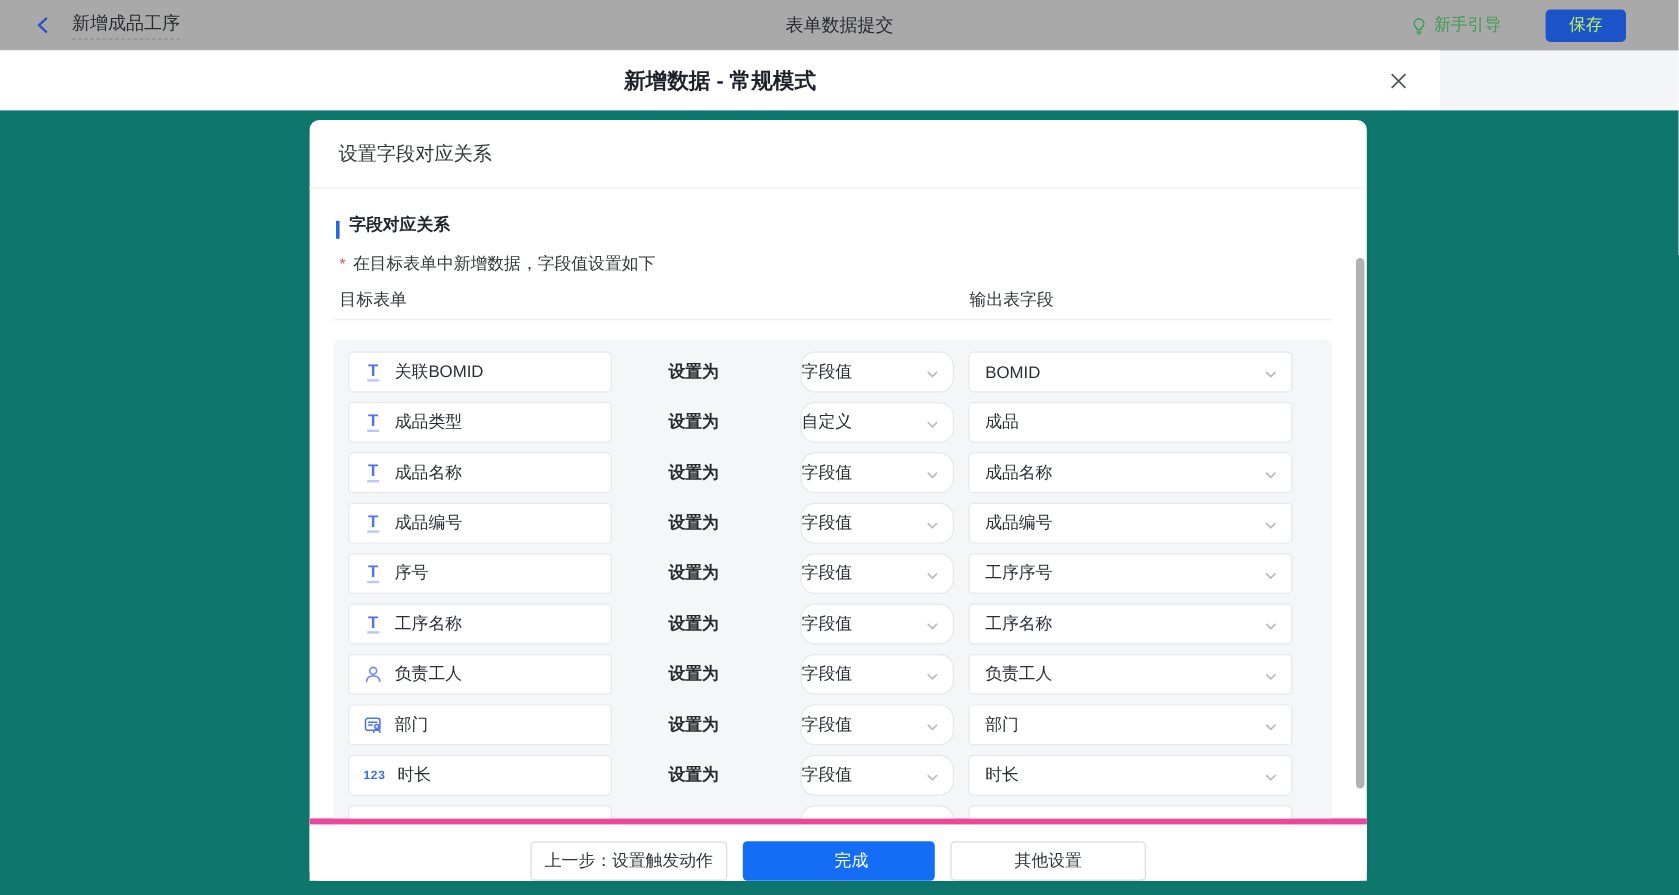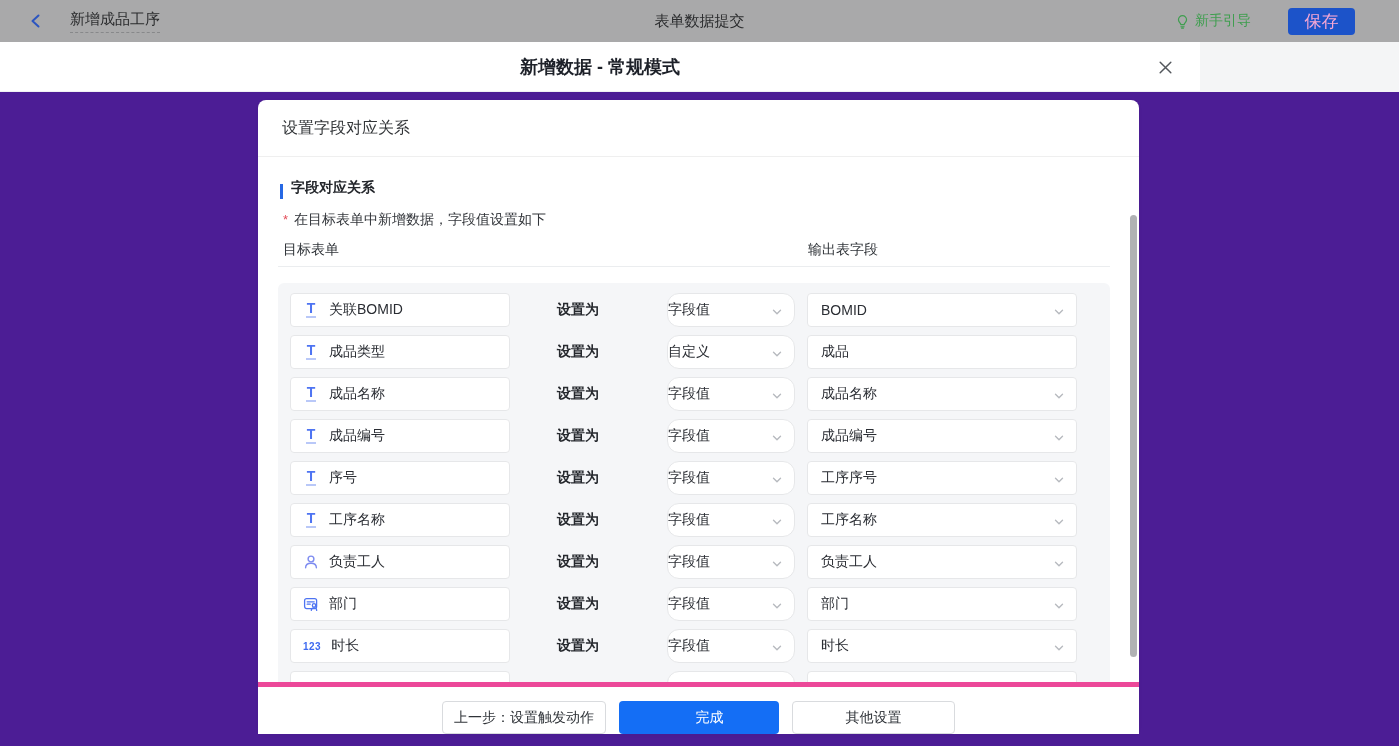--- a/index.html
+++ b/index.html
@@ -5,37 +5,37 @@
   * { margin:0; padding:0; box-sizing:border-box; }
   html,body { width:1399px; height:746px; }
   body { font-family:"Liberation Sans","DejaVu Sans",sans-serif; color:#2b2d33; }
   .stage { position:relative; width:1399px; height:746px; overflow:hidden; background:#f4f5f6; }
 
   
   .topbar { position:absolute; left:0; top:0; width:1399px; height:42px; background:#a9a9aa;
             display:flex; align-items:center; }
   .topbar-left { display:flex; align-items:center; padding-left:26px; }
   .back-btn { width:20px; height:20px; display:flex; align-items:center; justify-content:center; cursor:pointer; }
-  .topbar-title { margin-left:24px; font-size:15px; font-weight:500; color:#2a2b2d;
+  .topbar-title { margin-left:14px; font-size:15px; font-weight:500; color:#2a2b2d;
                   border-bottom:1px dashed #87888a; padding-bottom:3px; }
   .topbar-center { position:absolute; left:0; right:0; text-align:center; font-size:15px; font-weight:500; color:#2b2c2e; }
   .topbar-right { position:absolute; right:0; top:0; height:42px; display:flex; align-items:center; padding-right:44px; }
   .guide { display:flex; align-items:center; gap:5px; color:#3f9e4f; font-size:14px; cursor:pointer; }
-  .save-btn { margin-left:37px; width:67px; height:27px; background:#1c53c9; color:#f9a8d4;
-              font-size:17px; border:none; border-radius:4px; display:flex; align-items:center; justify-content:center; cursor:pointer; }
+  .save-btn { margin-left:37px; width:67px; height:27px; background:#1c53c9; color:#bef264;
+              font-size:14px; border:none; border-radius:4px; display:flex; align-items:center; justify-content:center; cursor:pointer; }
 
   
   .modal-header { position:absolute; left:0; top:42px; width:1200px; height:50px; background:#ffffff;
                   border-bottom:1px solid #f0f1f3; display:flex; align-items:center; justify-content:center; }
   .modal-title { font-size:18px; font-weight:700; color:#1d2129; }
   .close-btn { position:absolute; right:24px; top:14px; width:22px; height:22px;
                display:flex; align-items:center; justify-content:center; cursor:pointer; }
 
   
-  .page-body { position:absolute; left:0; top:92px; width:1399px; height:654px; background:#4c1d95; }
+  .page-body { position:absolute; left:0; top:92px; width:1399px; height:654px; background:#0f766e; }
   .card { position:absolute; left:258px; top:8px; width:881px; height:634px; background:#ffffff;
           border-radius:8px; box-shadow:0 1px 4px rgba(0,0,0,0.04); display:flex; flex-direction:column; }
   .card-header { height:57px; border-bottom:1px solid #efefef; display:flex; align-items:center;
                  padding-left:24px; font-size:16px; color:#333639; }
   .card-body { position:relative; flex:1; overflow:hidden; }
   .sec-bar { position:absolute; left:22px; top:27px; width:3px; height:15px; background:#2668e4; }
   .sec-title { position:absolute; left:33px; top:20px; font-size:14px; font-weight:700; color:#23262b; line-height:20px; }
   .note { position:absolute; left:25px; top:52px; font-size:14px; color:#33363b; line-height:20px; }
   .note .req { color:#e34d59; margin-right:6px; font-size:13px; }
   .col-head { position:absolute; top:82px; font-size:14px; color:#2f3338; line-height:20px; }

